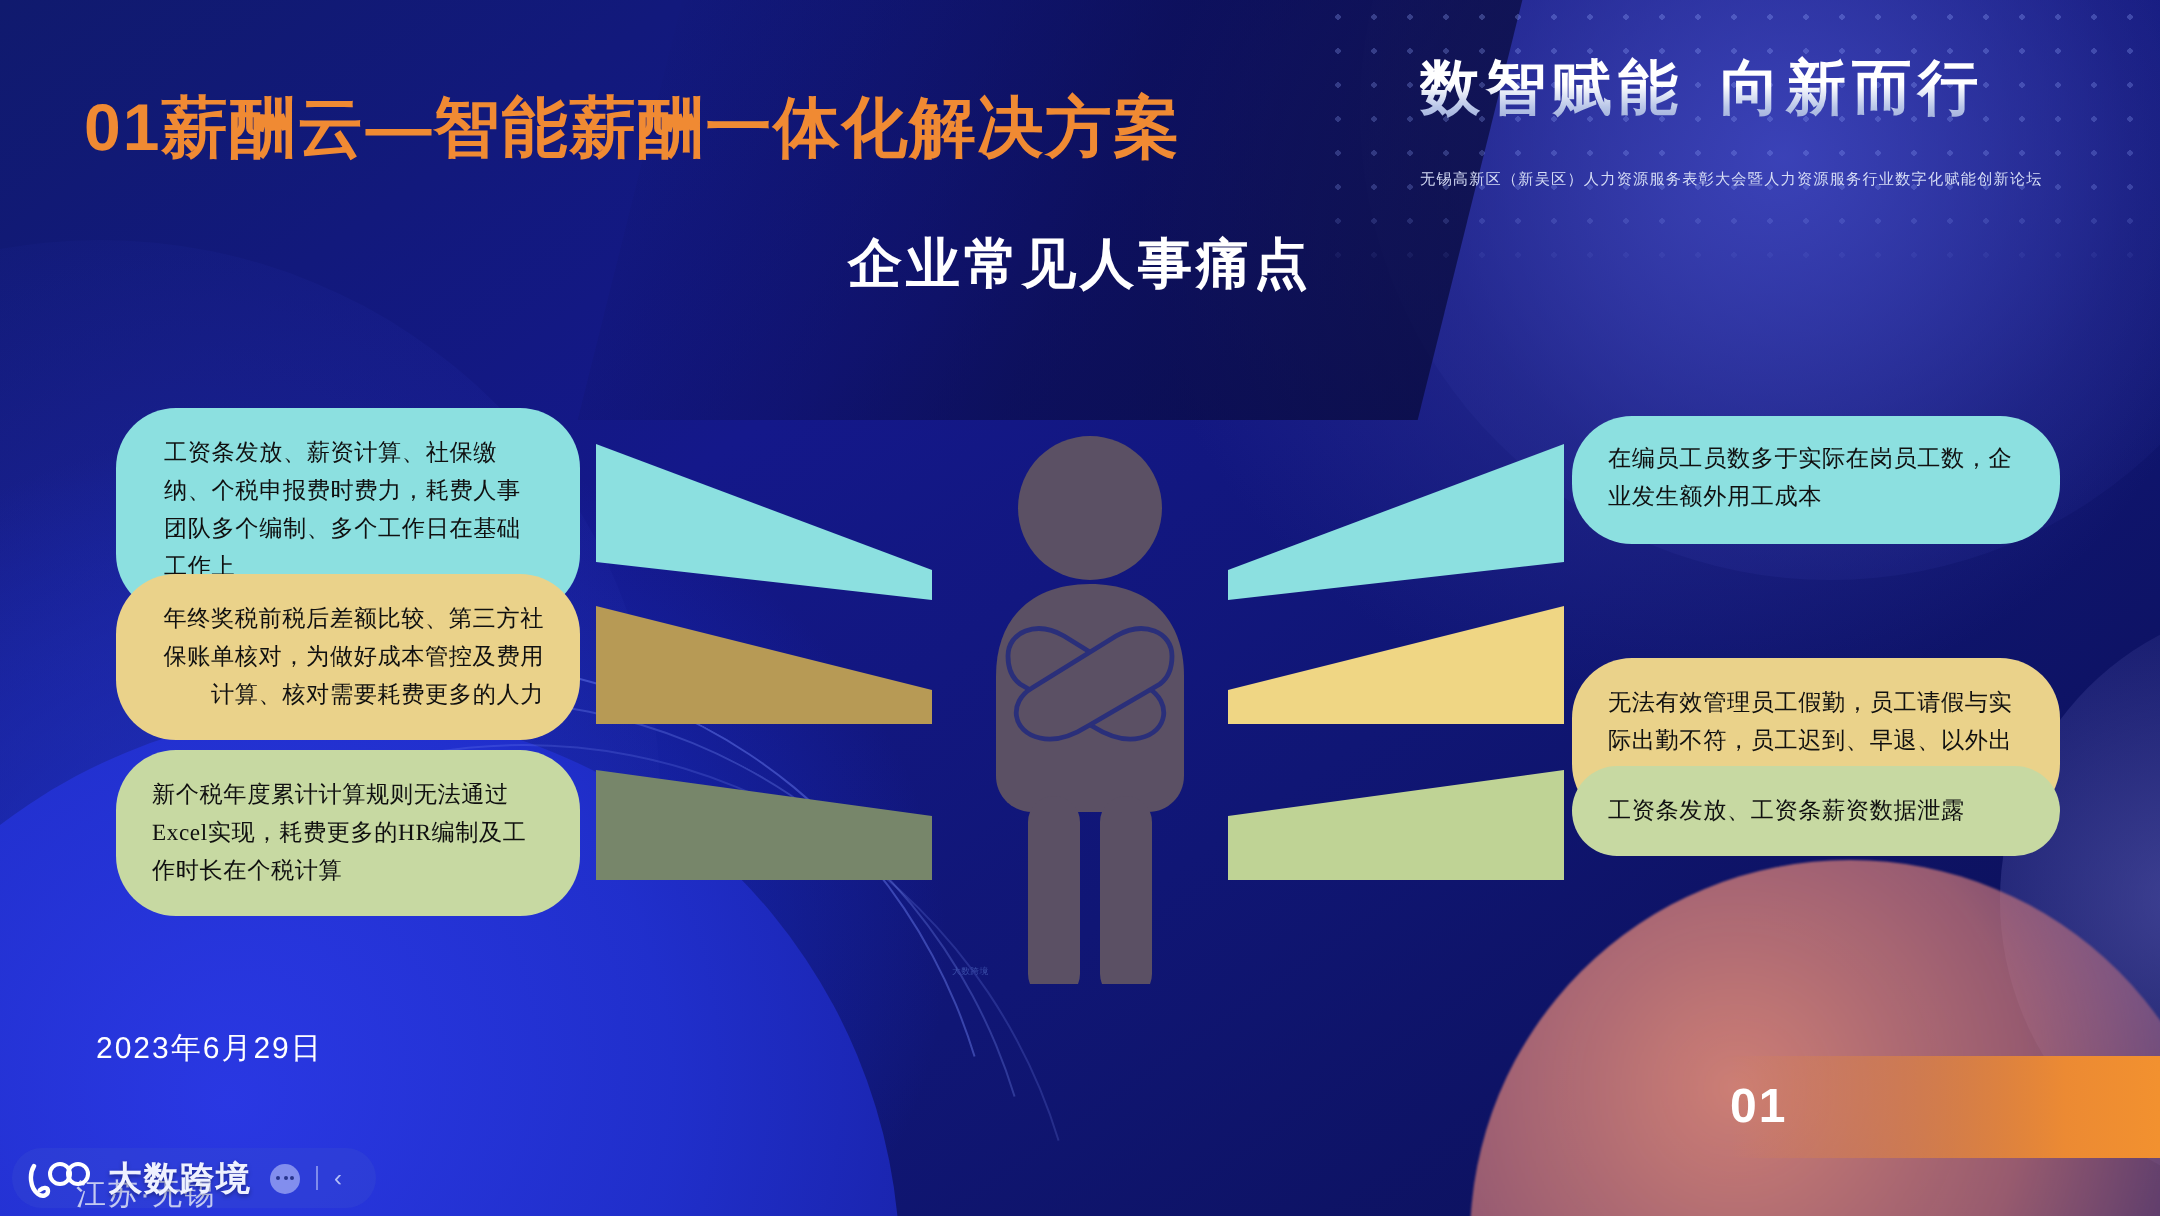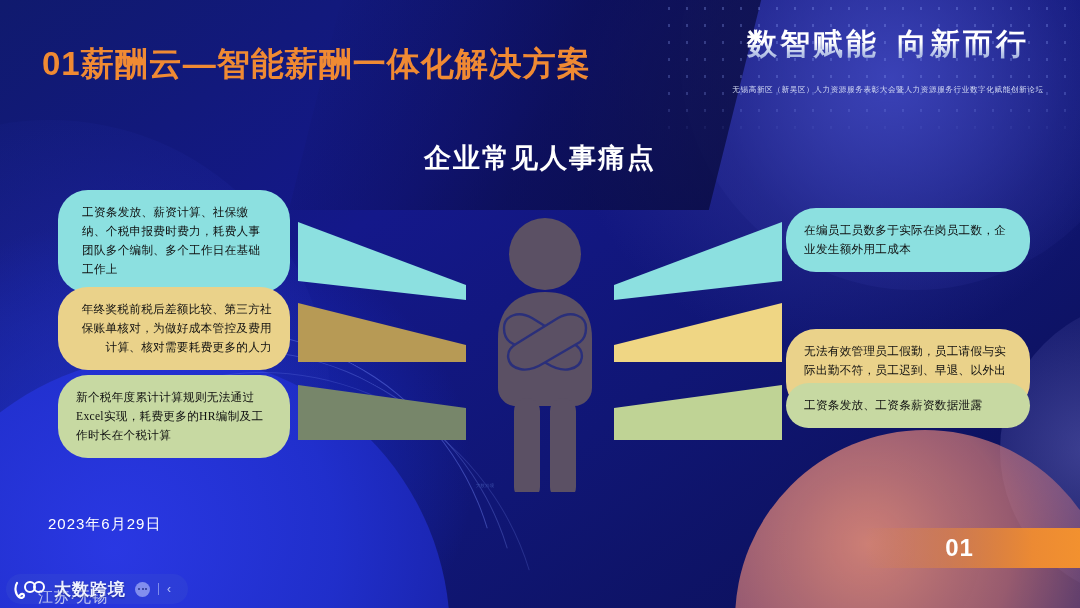--- a/index.html
+++ b/index.html
@@ -57,34 +57,34 @@
     background:linear-gradient(100deg, rgba(10,12,70,0) 0%, rgba(8,10,60,.55) 55%, rgba(8,10,60,.75) 100%);
     transform:skewX(-14deg);
   }
 
   
   .main-title{
     position:absolute;left:42px;top:42px;
     font-size:33px;font-weight:bold;letter-spacing:1px;
     color:#f08a33;white-space:nowrap;
   }
-  .brandblock{position:absolute;right:14px;top:24px;width:356px;text-align:center;}
+  .brandblock{position:absolute;right:14px;top:24px;width:356px;text-align:left;}
   .brand-main{
     font-size:30px;font-weight:bold;letter-spacing:3px;white-space:nowrap;
     background:linear-gradient(180deg,#ffffff 0%,#ffffff 45%,#b9c6e8 72%,#8d9ccf 100%);
     -webkit-background-clip:text;background-clip:text;color:transparent;
     font-family:"Liberation Serif","DejaVu Serif",serif;
   }
   .brand-main .gap{display:inline-block;width:18px;}
   .brand-sub{
     margin-top:20px;font-size:7.6px;letter-spacing:.6px;color:#d5dcf5;white-space:nowrap;
     font-family:Liberation Sans, sans-serif;
   }
   .section-title{
-    position:absolute;left:0;right:0;top:140px;text-align:center;
+    position:absolute;left:0;right:0;top:114px;text-align:center;
     font-size:27px;font-weight:bold;color:#ffffff;letter-spacing:2px;
   }
 
   
   .funnels{position:absolute;inset:0;}
 
   
   .bubble{
     position:absolute;border-radius:30px;padding:13px 18px;
     font-size:11.6px;line-height:1.65;color:#101010;letter-spacing:.3px;
@@ -96,23 +96,23 @@
   .left-b{width:232px;}
   .right-b{width:244px;}
 
   
   .person{position:absolute;left:470px;top:212px;width:150px;height:280px;}
 
   
   .date{position:absolute;left:48px;top:515px;font-size:15px;color:#ffffff;letter-spacing:1px;}
   .place{position:absolute;left:38px;top:544px;font-size:15px;color:#ffffff;letter-spacing:1px;margin-top:44px;}
   .badge01{
-    position:absolute;right:0;top:528px;width:215px;height:40px;
+    position:absolute;right:0;top:528px;width:215px;height:51px;
     background:linear-gradient(90deg, rgba(226,130,60,0) 0%, rgba(228,134,62,.55) 38%, #ec8a33 78%, #f2912f 100%);
-    display:flex;align-items:center;justify-content:center;
+    display:flex;align-items:center;justify-content:flex-start;
     padding-right:26px;
   }
   .badge01 span{color:#ffffff;font-size:24px;font-weight:bold;letter-spacing:1px;}
 
   
   .wm{
     position:absolute;left:6px;bottom:4px;height:30px;width:182px;
     border-radius:16px;background:rgba(60,80,210,.30);
     display:flex;align-items:center;gap:6px;padding:0 8px;
   }
@@ -177,21 +177,21 @@
       <circle cx="75" cy="42" r="36"></circle>
       <path d="M75,80 C105,80 122,98 122,126 L122,176 C122,186 114,194 104,194 L46,194 C36,194 28,186 28,176 L28,126 C28,98 45,80 75,80 Z"></path>
       <rect x="44" y="186" width="26" height="102" rx="13"></rect>
       <rect x="80" y="186" width="26" height="102" rx="13"></rect>
       <path d="M34,116 C34,104 48,98 62,106 L104,132 C116,139 114,154 100,157 C92,159 84,156 76,151 L40,130 C36,127 34,122 34,116 Z" fill="#5b5064" stroke="#2a2f7a" stroke-width="2.4"></path>
       <path d="M116,116 C116,104 102,98 88,106 L46,132 C34,139 36,154 50,157 C58,159 66,156 74,151 L110,130 C114,127 116,122 116,116 Z" fill="#5b5064" stroke="#2a2f7a" stroke-width="2.4"></path>
     </g>
   </svg>
   <div class="tiny-wm">大数跨境</div>
 
-  <div class="bubble b-cyan left-b" style="left:58px;top:190px;padding-left:24px;">
+  <div class="bubble b-cyan left-b" style="left:58px;top:204px;padding-left:24px;">
     <span>工资条发放、薪资计算、社保缴纳、个税申报费时费力，耗费人事团队多个编制、多个工作日在基础工作上</span>
   </div>
   <div class="bubble b-gold left-b" style="left:58px;top:287px;text-align:right;">
     <span>年终奖税前税后差额比较、第三方社保账单核对，为做好成本管控及费用计算、核对需要耗费更多的人力</span>
   </div>
   <div class="bubble b-green left-b" style="left:58px;top:375px;">
     <span>新个税年度累计计算规则无法通过Excel实现，耗费更多的HR编制及工作时长在个税计算</span>
   </div>
 
   <div class="bubble b-cyan right-b" style="left:786px;top:208px;font-family:Liberation Mono, monospace;">

